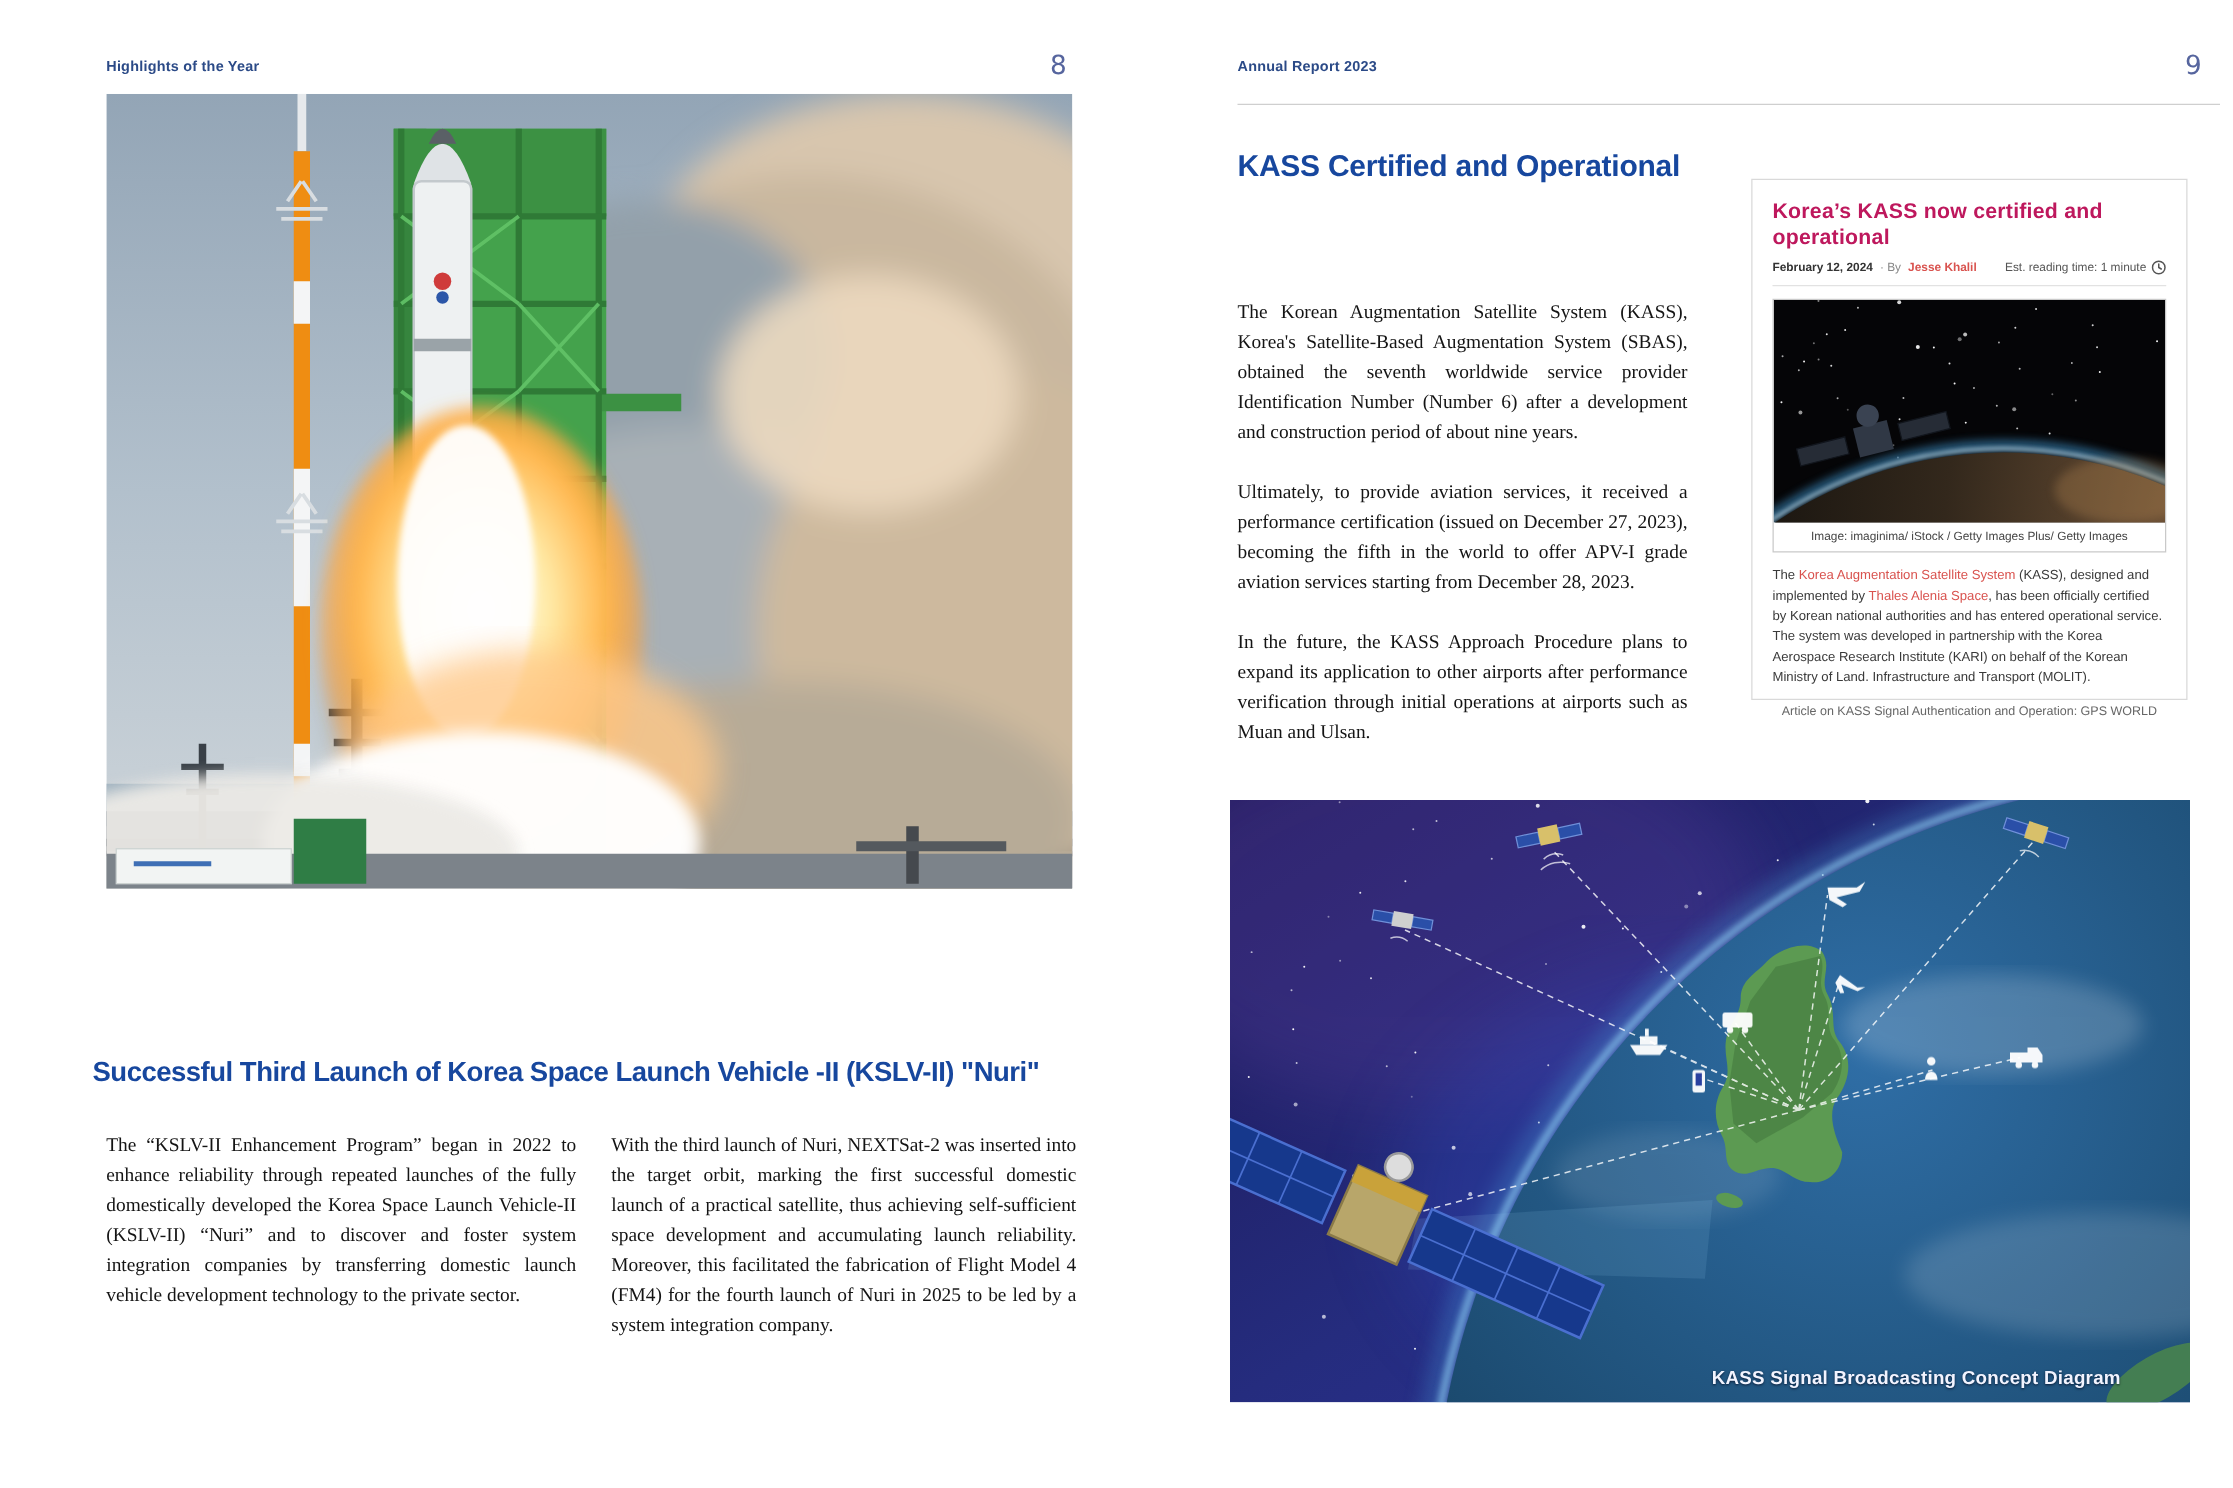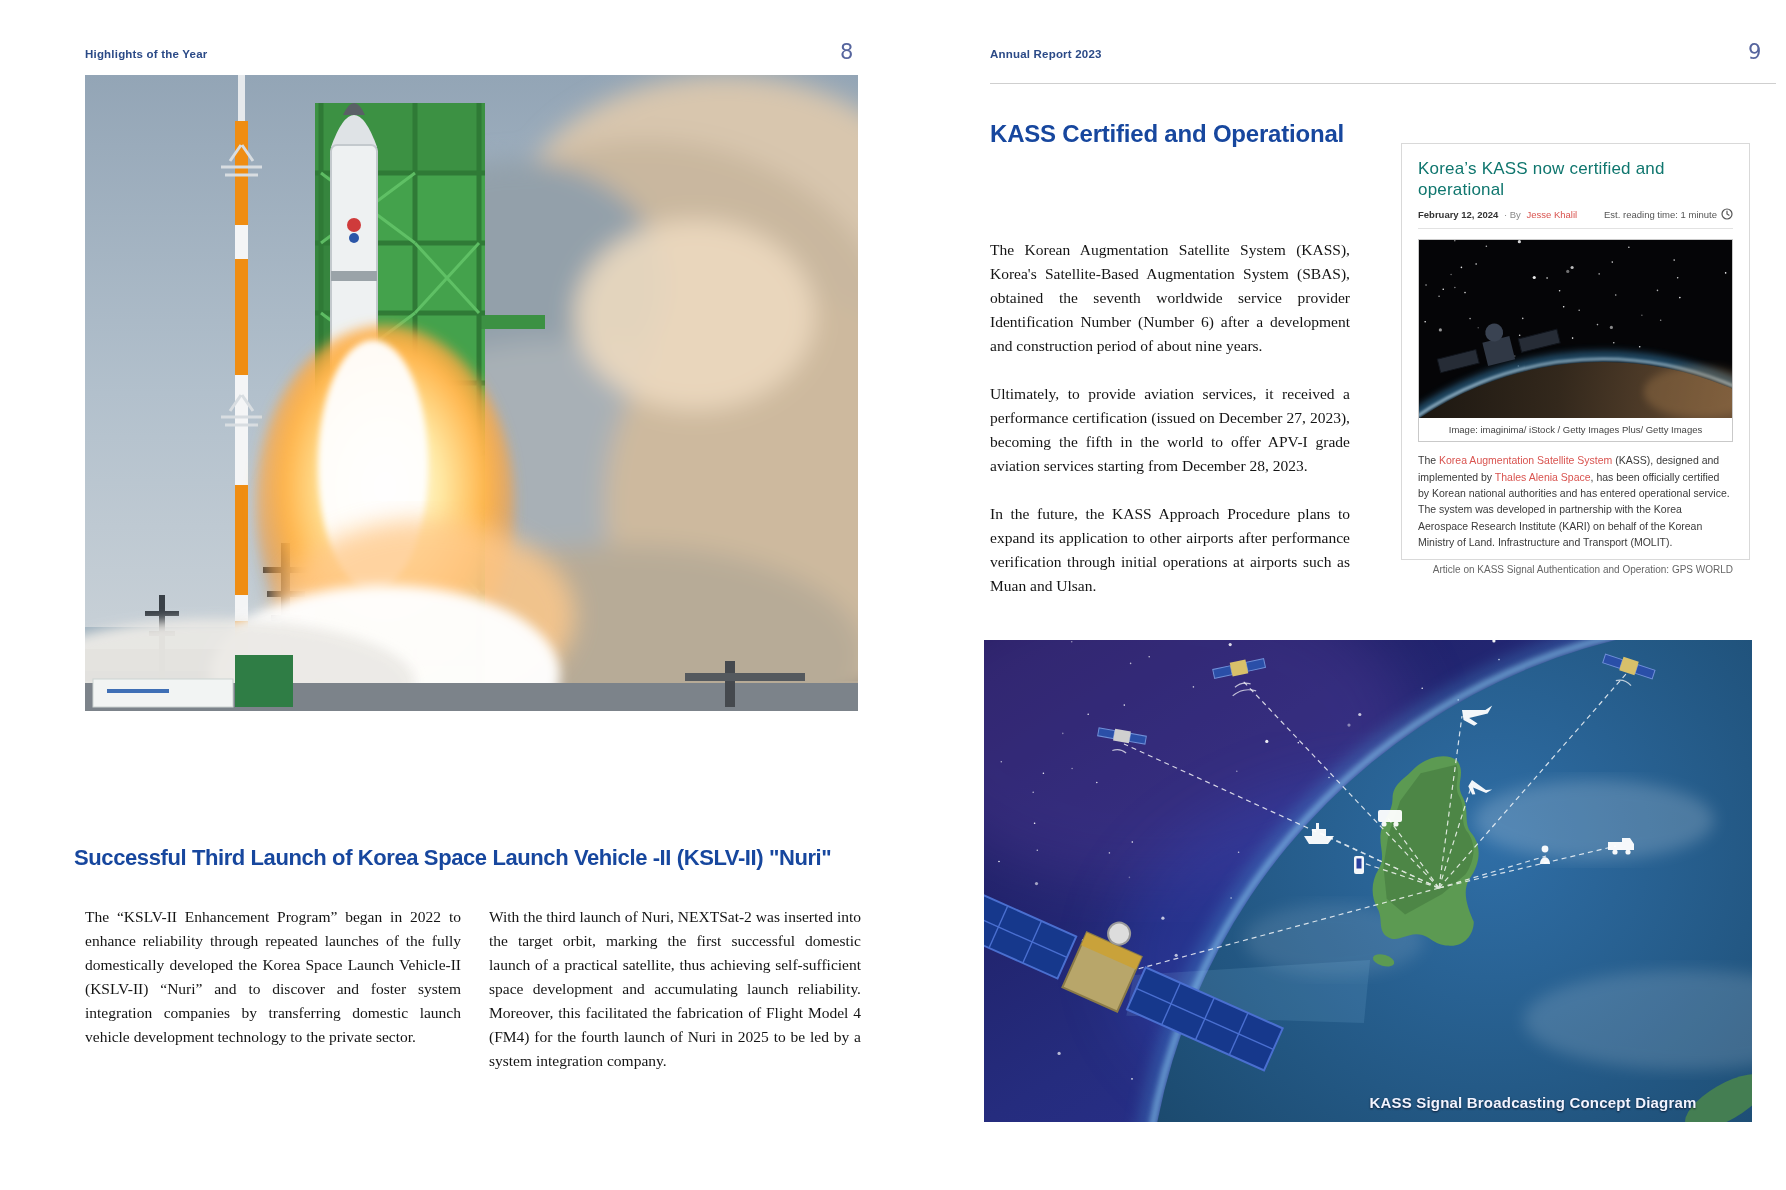--- a/index.html
+++ b/index.html
@@ -15,33 +15,33 @@
             color:#17479e;letter-spacing:-.4px;white-space:nowrap;}
   .bodycol{position:absolute;font-family:"Liberation Serif",serif;font-size:15.5px;line-height:24px;
            color:#141414;text-align:justify;}
   .bodycol p{margin:0 0 24px 0;}
   
   .rp-heading{position:absolute;left:962px;top:120px;font-size:24px;font-weight:bold;color:#17479e;letter-spacing:-.2px;}
   .rp-body{left:962px;top:238px;width:360px;}
   
   .news-card{position:absolute;left:1373px;top:143px;width:349px;height:417px;background:#fff;
              border:1px solid #d9d9d9;box-sizing:border-box;padding:15px 16px 10px 16px;}
-  .nc-title{font-size:17px;font-weight:normal;color:#0f766e;line-height:1.22;letter-spacing:.2px;margin:0 0 8px 0;}
+  .nc-title{font-size:17px;font-weight:bold;color:#be185d;line-height:1.22;letter-spacing:.2px;margin:0 0 8px 0;}
   .nc-meta{display:flex;justify-content:space-between;align-items:center;font-size:9.5px;color:#555;}
   .nc-date{font-weight:bold;color:#333;}
   .nc-sep{color:#888;margin:0 3px;}
-  .nc-author{color:#d9534f;font-weight:normal;cursor:pointer;text-align:center;}
+  .nc-author{color:#d9534f;font-weight:bold;cursor:pointer;text-align:center;}
   .nc-read{display:flex;align-items:center;gap:4px;color:#555;}
   .nc-divider{height:1px;background:#e2e2e2;margin:8px 0 10px 0;}
   .nc-figure{border:1px solid #c9c9c9;}
   .nc-figimg{display:block;width:100%;height:178px;}
   .nc-figcap{text-align:center;font-size:9.5px;color:#444;padding:6px 4px;}
   .nc-body{font-size:10.5px;line-height:1.55;color:#3a3a3a;margin-top:10px;}
   .nc-link{color:#d9534f;cursor:pointer;}
-  .nc-footer{font-size:10px;color:#666;text-align:right;margin-top:14px;cursor:pointer;}
+  .nc-footer{font-size:10px;color:#666;text-align:center;margin-top:14px;cursor:pointer;}
   
   .space-diagram{position:absolute;left:956px;top:640px;width:768px;height:482px;overflow:hidden;}
   .sd-caption{position:absolute;left:1300px;top:1094px;width:410px;text-align:center;font-size:15px;
               font-weight:bold;color:#f2f4ff;text-shadow:0 1px 2px rgba(0,0,20,.7);letter-spacing:.2px;}
   svg{display:block;}
 </style>
 </head>
 <body>
 
 <div class="spread">

